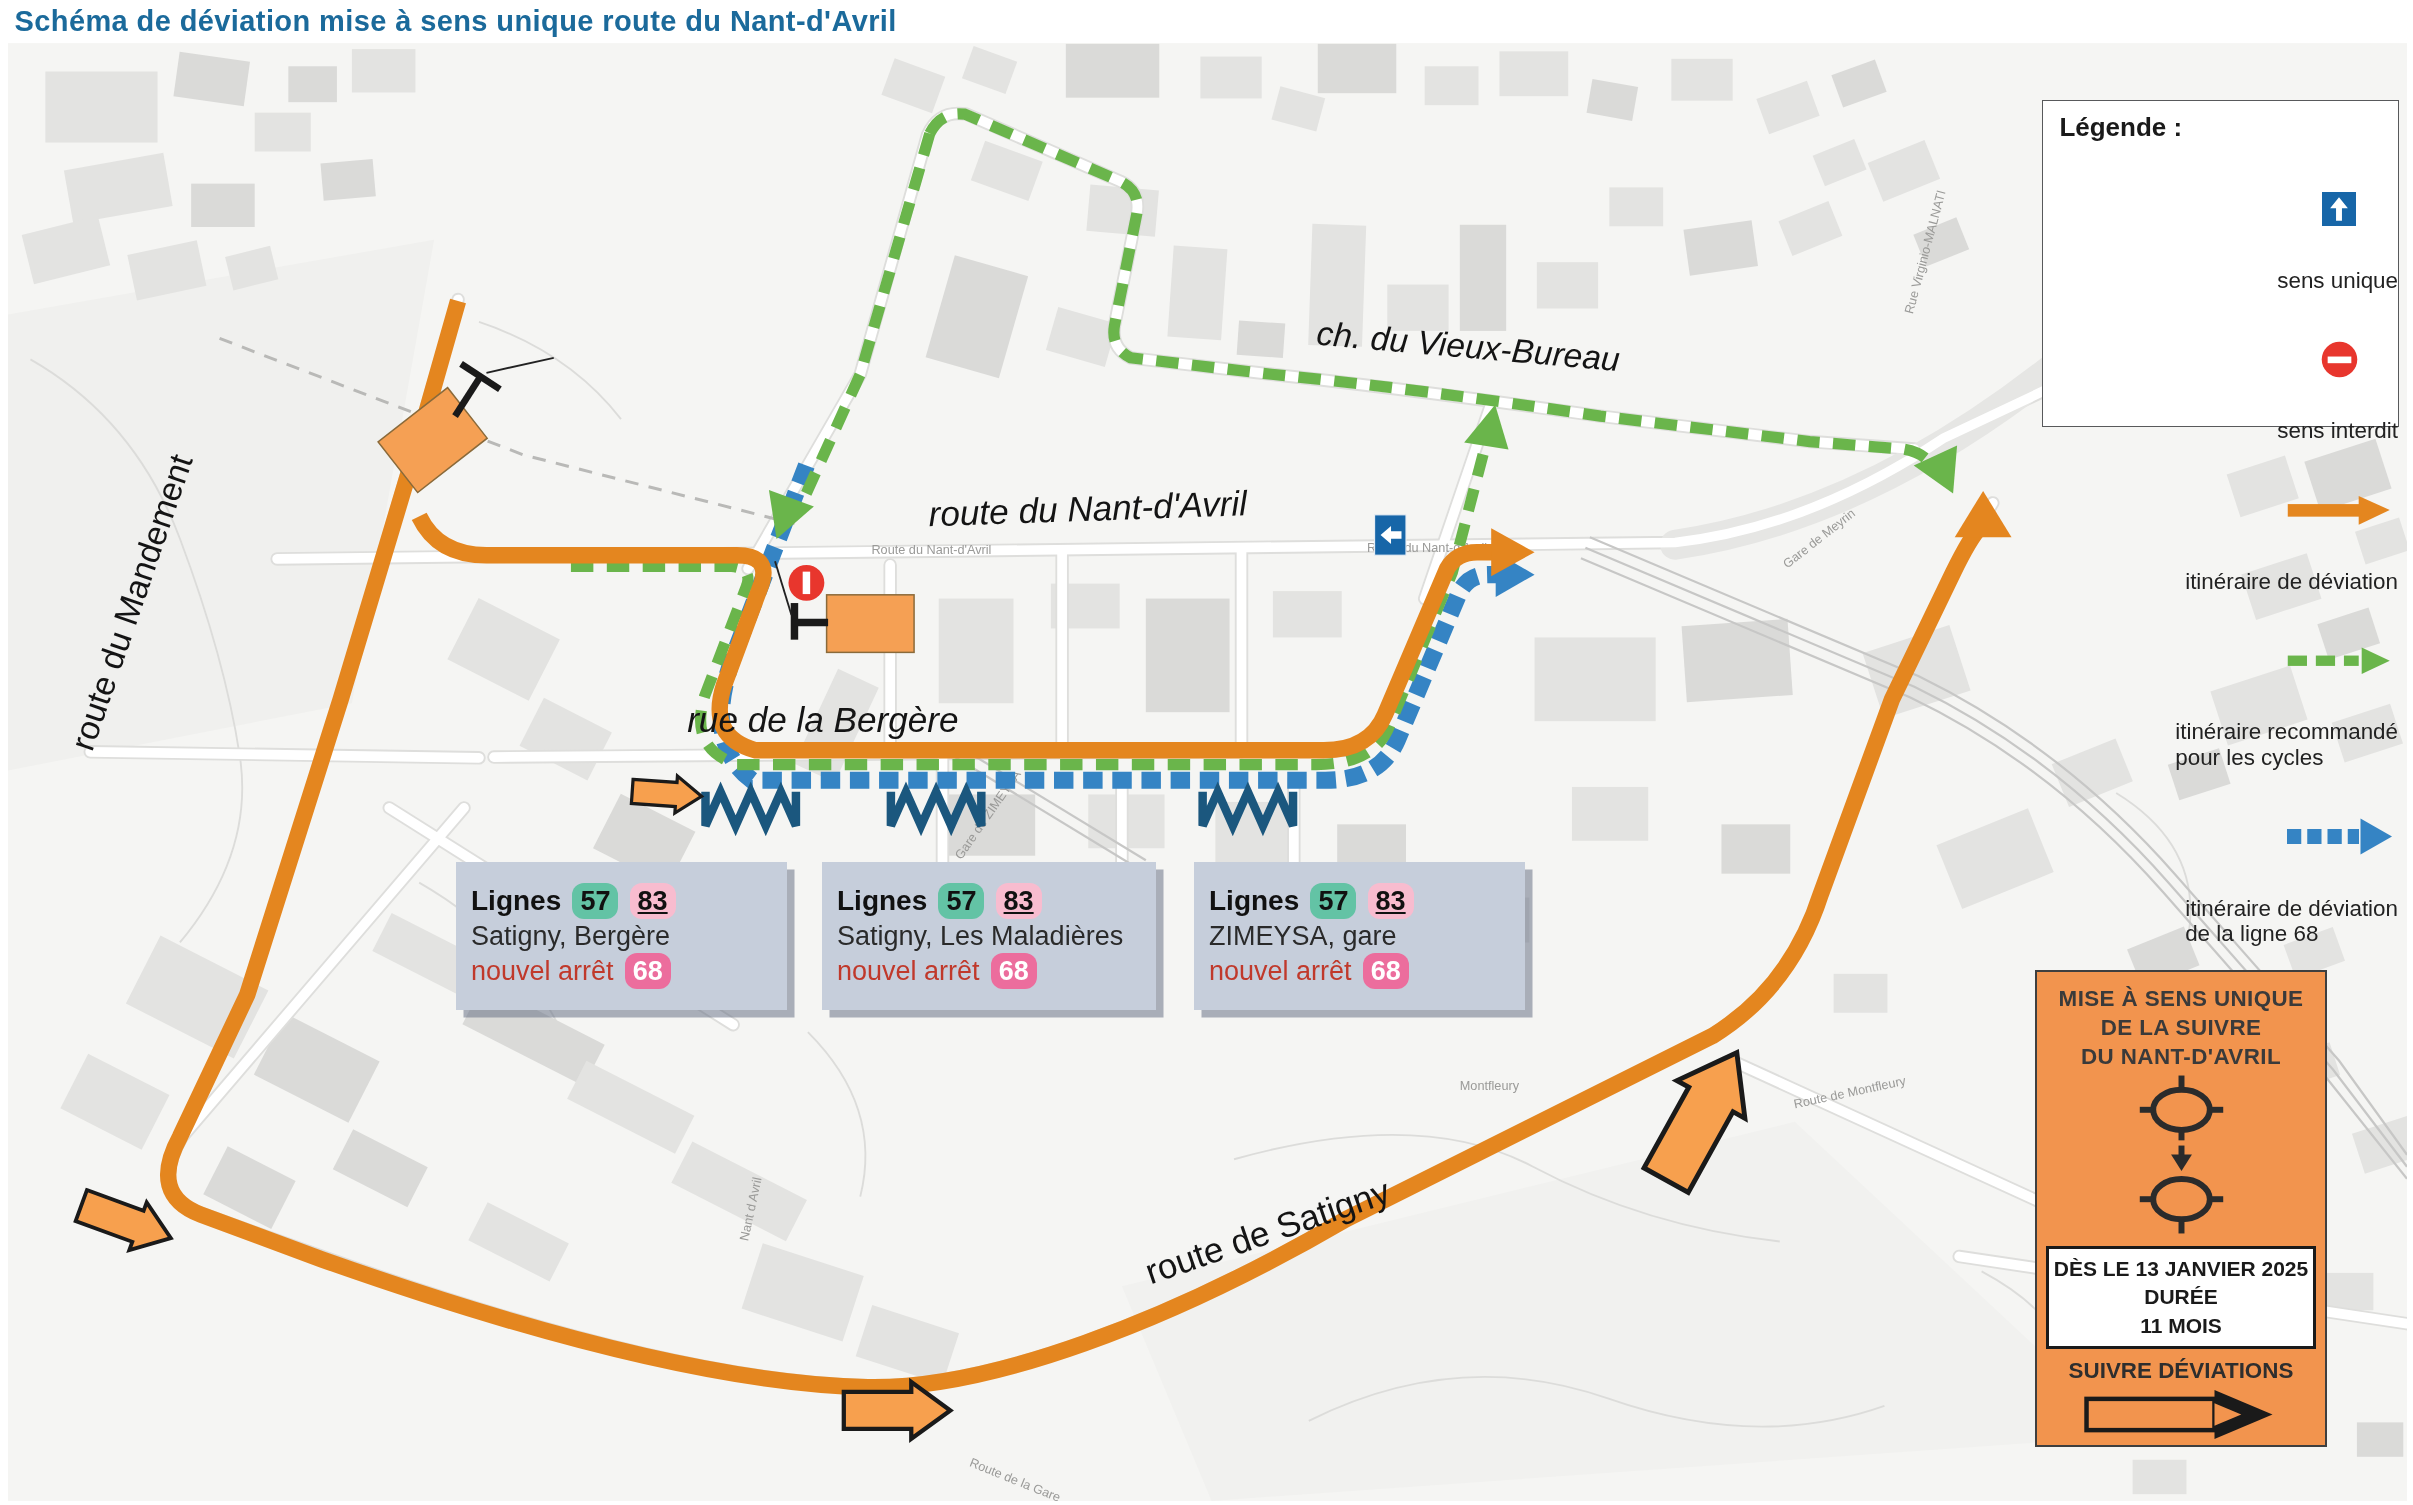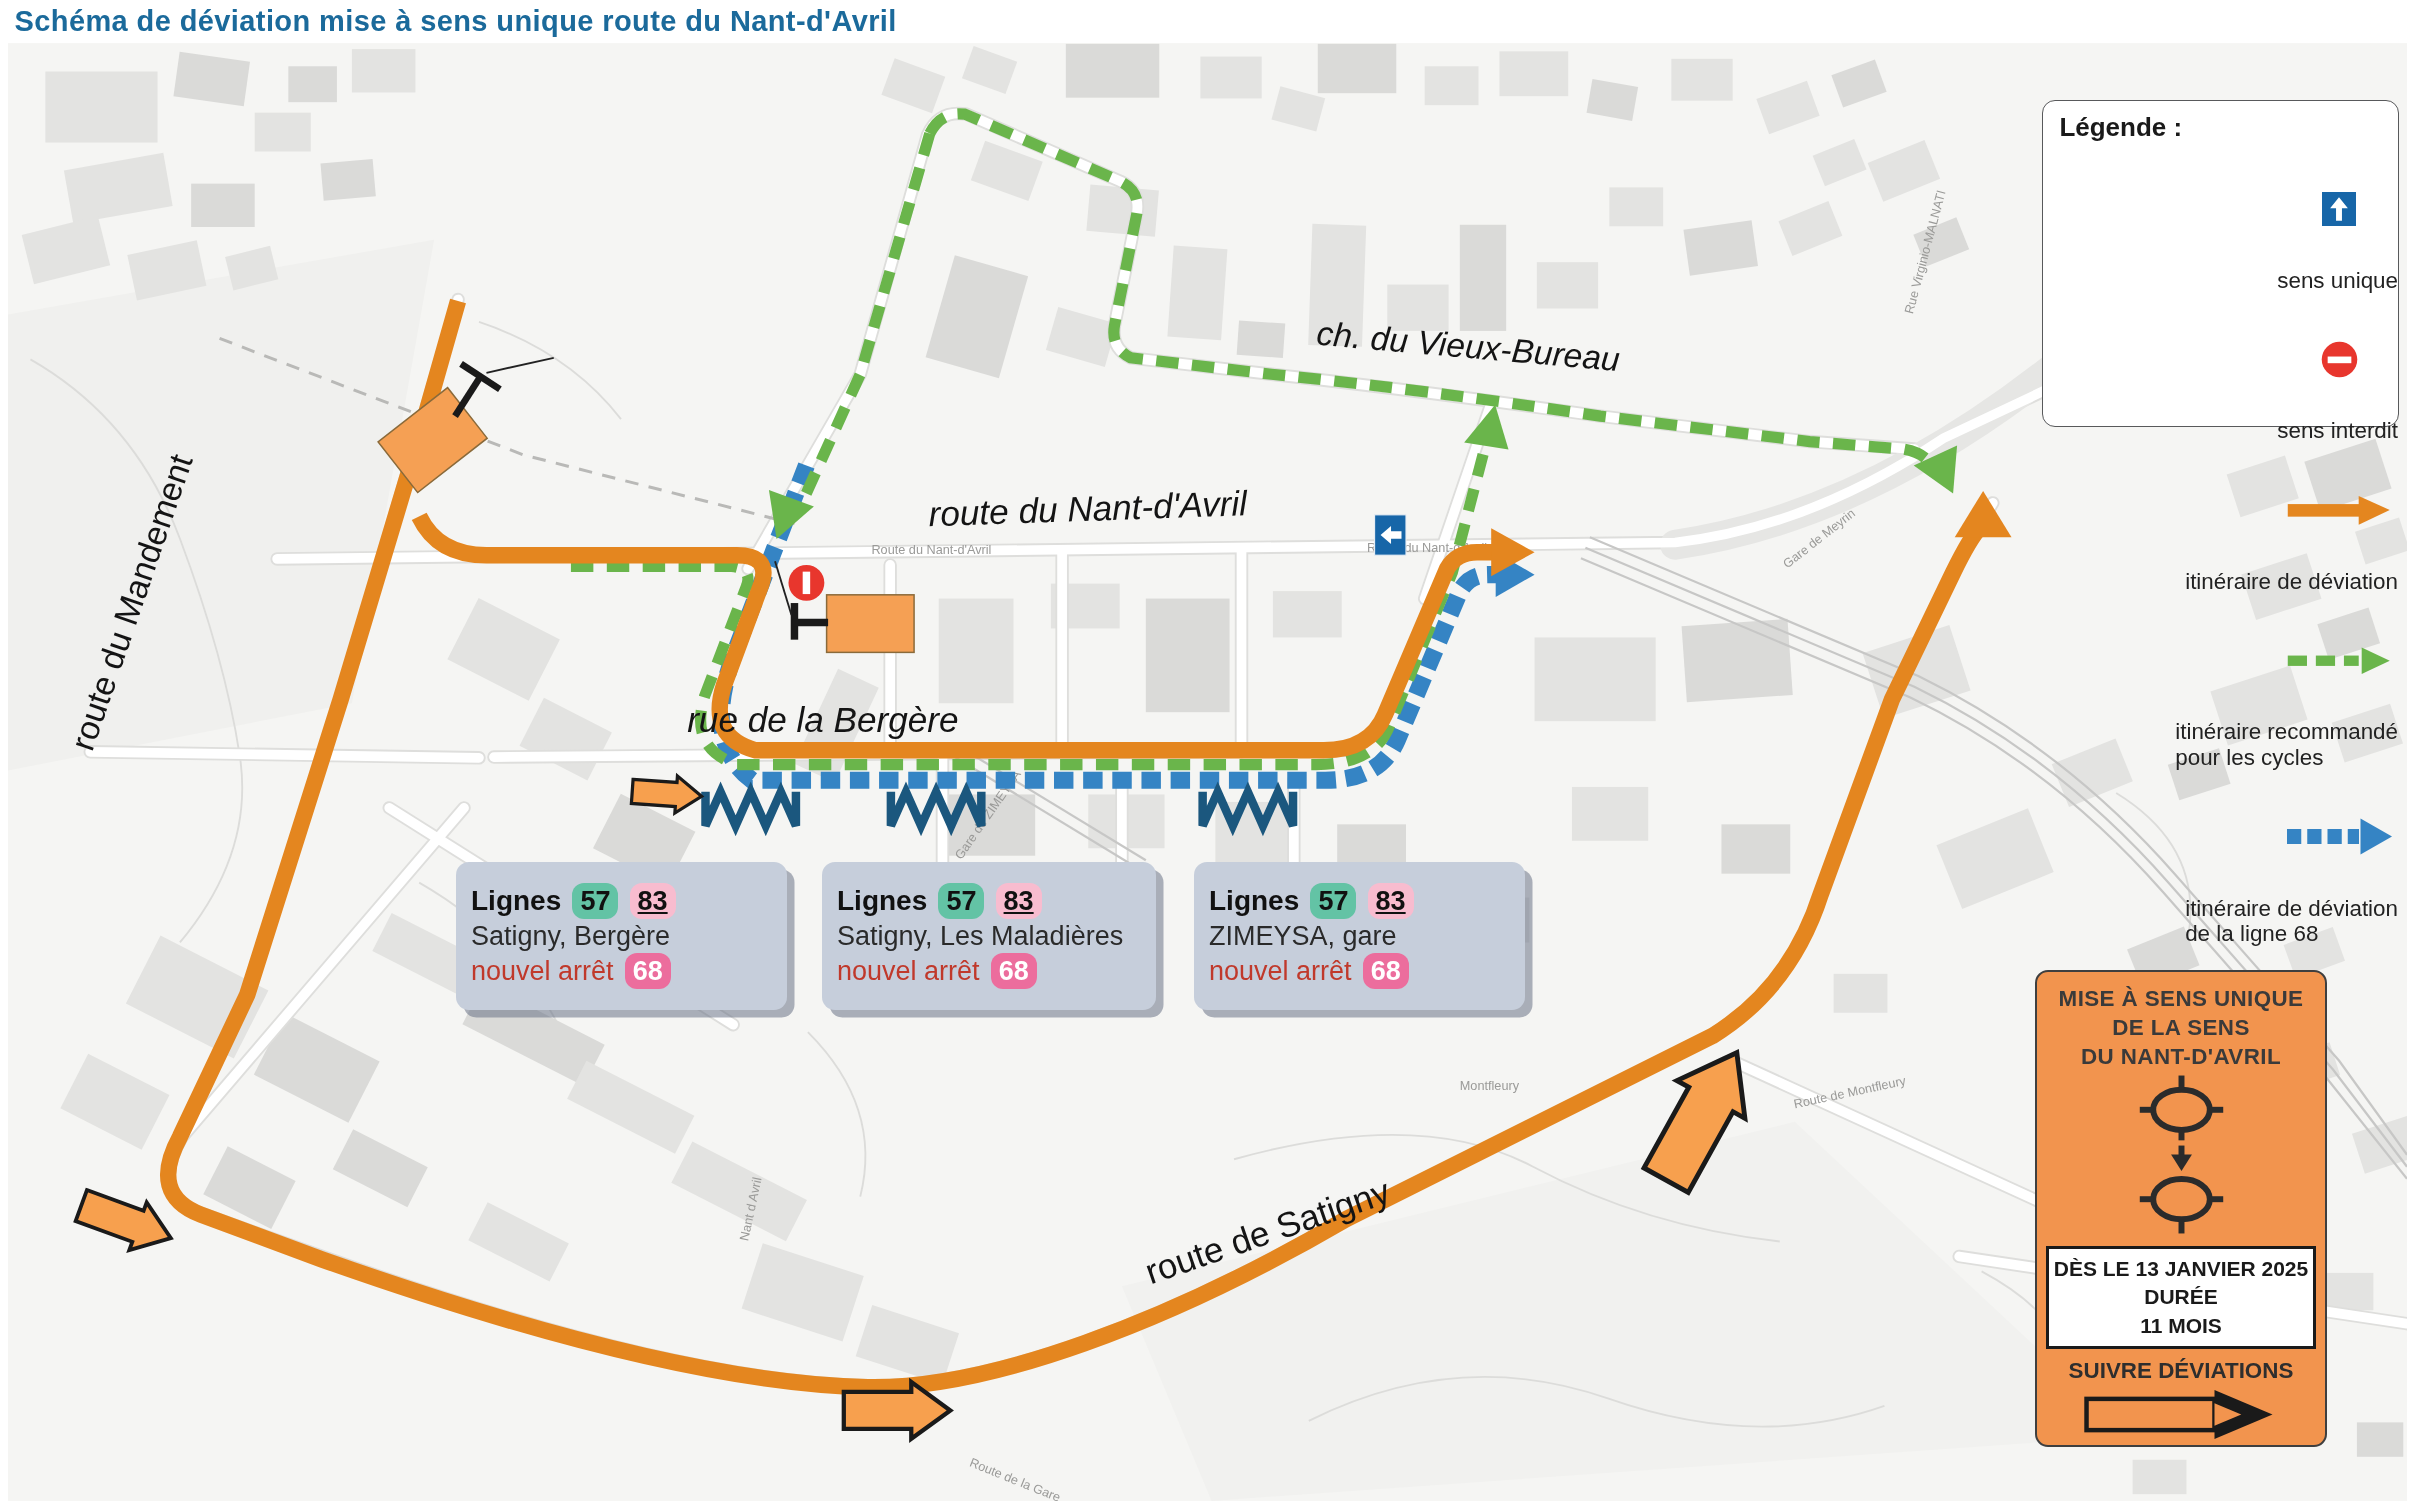--- a/index.html
+++ b/index.html
@@ -1,20 +1,20 @@
 <!DOCTYPE html>
 <html style="font-size:12px"><head>
 <meta charset="utf-8">
 <style>
   html,body{margin:0;padding:0;background:#ffffff;width:2413px;height:1505px;position:relative;
     font-family:"Liberation Sans", sans-serif;overflow:hidden;}
   #header{position:absolute;left:4px;top:0;width:2413px;height:43px;background:#ffffff;z-index:6;text-align:center;}
   #page-title{position:absolute;left:10.5px;top:4.5px;font-size:29px;font-weight:600;letter-spacing:0.4px;color:#1b6a9b;}
   #map-svg{position:absolute;left:7.5px;top:43px;z-index:1;}
-  .overlay{position:absolute;z-index:4;border-radius:13px;}
+  .overlay{position:absolute;z-index:4;}
   
   #legend{left:2042px;top:100px;width:357px;height:327px;background:#ffffff;border:1.5px solid #58595b;box-sizing:border-box;padding:10.5px 0 0 16.4px;}
   #legend .lg-title{font-size:26px;font-weight:bold;color:#1a1a1a;margin-bottom:7.5px;}
   .lg-row{display:flex;align-items:flex-end;margin-bottom:6.7px;flex-direction:column;}
   .lg-icon{width:118px;display:flex;justify-content:center;align-items:center;flex:0 0 118px;}
   .lg-label{font-size:22.4px;color:#222;line-height:1.15;}
   
   .stopbox{width:331px;height:148px;background:#c6cedb;box-shadow:7.5px 7.5px 0 rgba(105,115,135,.55);
     box-sizing:border-box;padding:21px 15px;display:flex;flex-direction:column;justify-content:space-between;}
   .stop-row{display:flex;align-items:center;gap:11.2px;}
@@ -368,21 +368,21 @@
   <div class="stop-name">ZIMEYSA, gare</div>
   <div class="stop-row">
     <span class="new-stop">nouvel arrêt</span>
     <span class="badge badge68">68</span>
   </div>
 </div>
 
 <div id="worksign" class="overlay">
   <div class="ws-title">
     <div>MISE À SENS UNIQUE</div>
-    <div>DE LA SENS</div>
+    <div>DE LA SUIVRE</div>
     <div>DU NANT-D'AVRIL</div>
   </div>
   <svg width="149" height="167" viewBox="0 0 200 224">
     <g stroke="#2b2b2b" stroke-width="8" fill="none">
       <ellipse cx="100" cy="52" rx="38" ry="27"></ellipse>
       <line x1="100" y1="6" x2="100" y2="25"></line>
         <line x1="44" y1="52" x2="62" y2="52"></line>
       <line x1="138" y1="52" x2="156" y2="52"></line>
         <line x1="100" y1="79" x2="100" y2="93"></line>
       <line x1="100" y1="100" x2="100" y2="116"></line>

